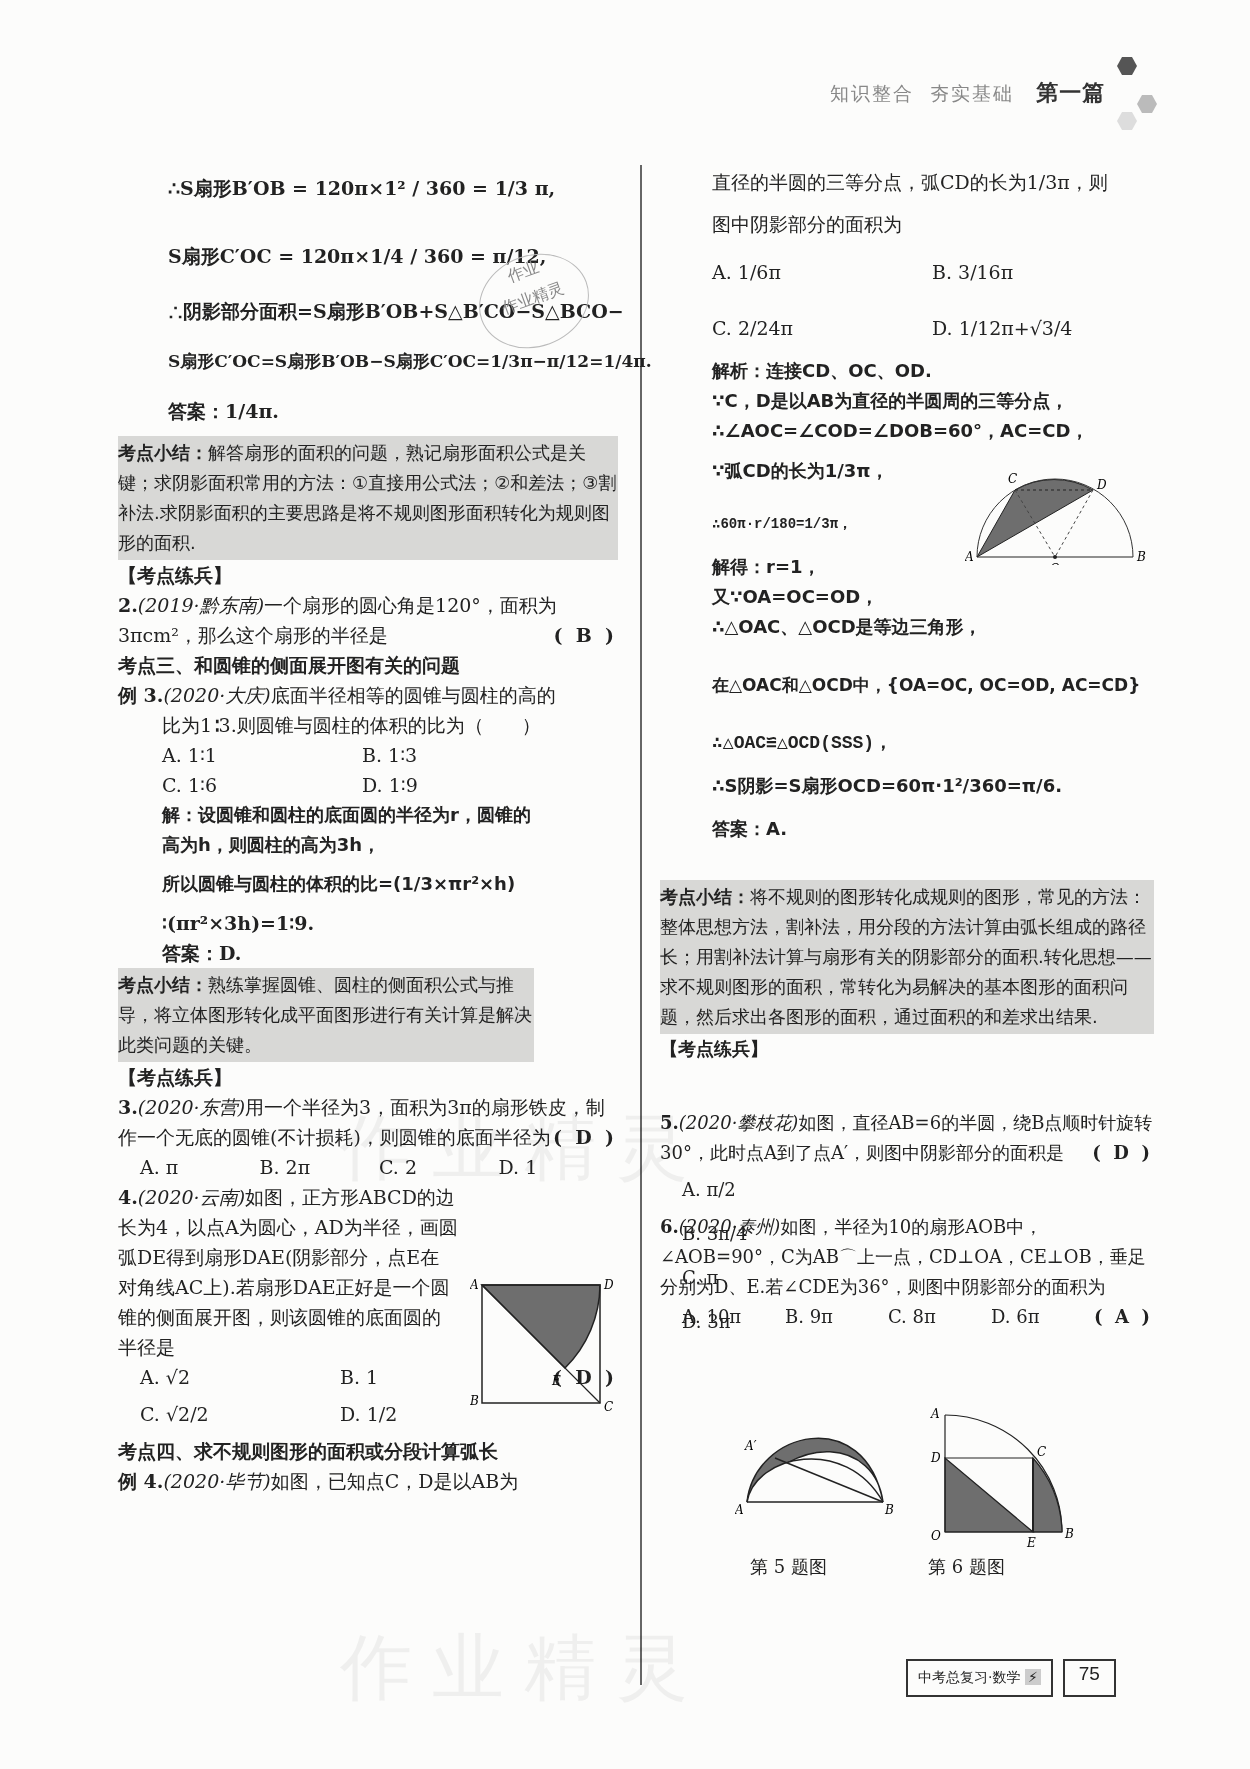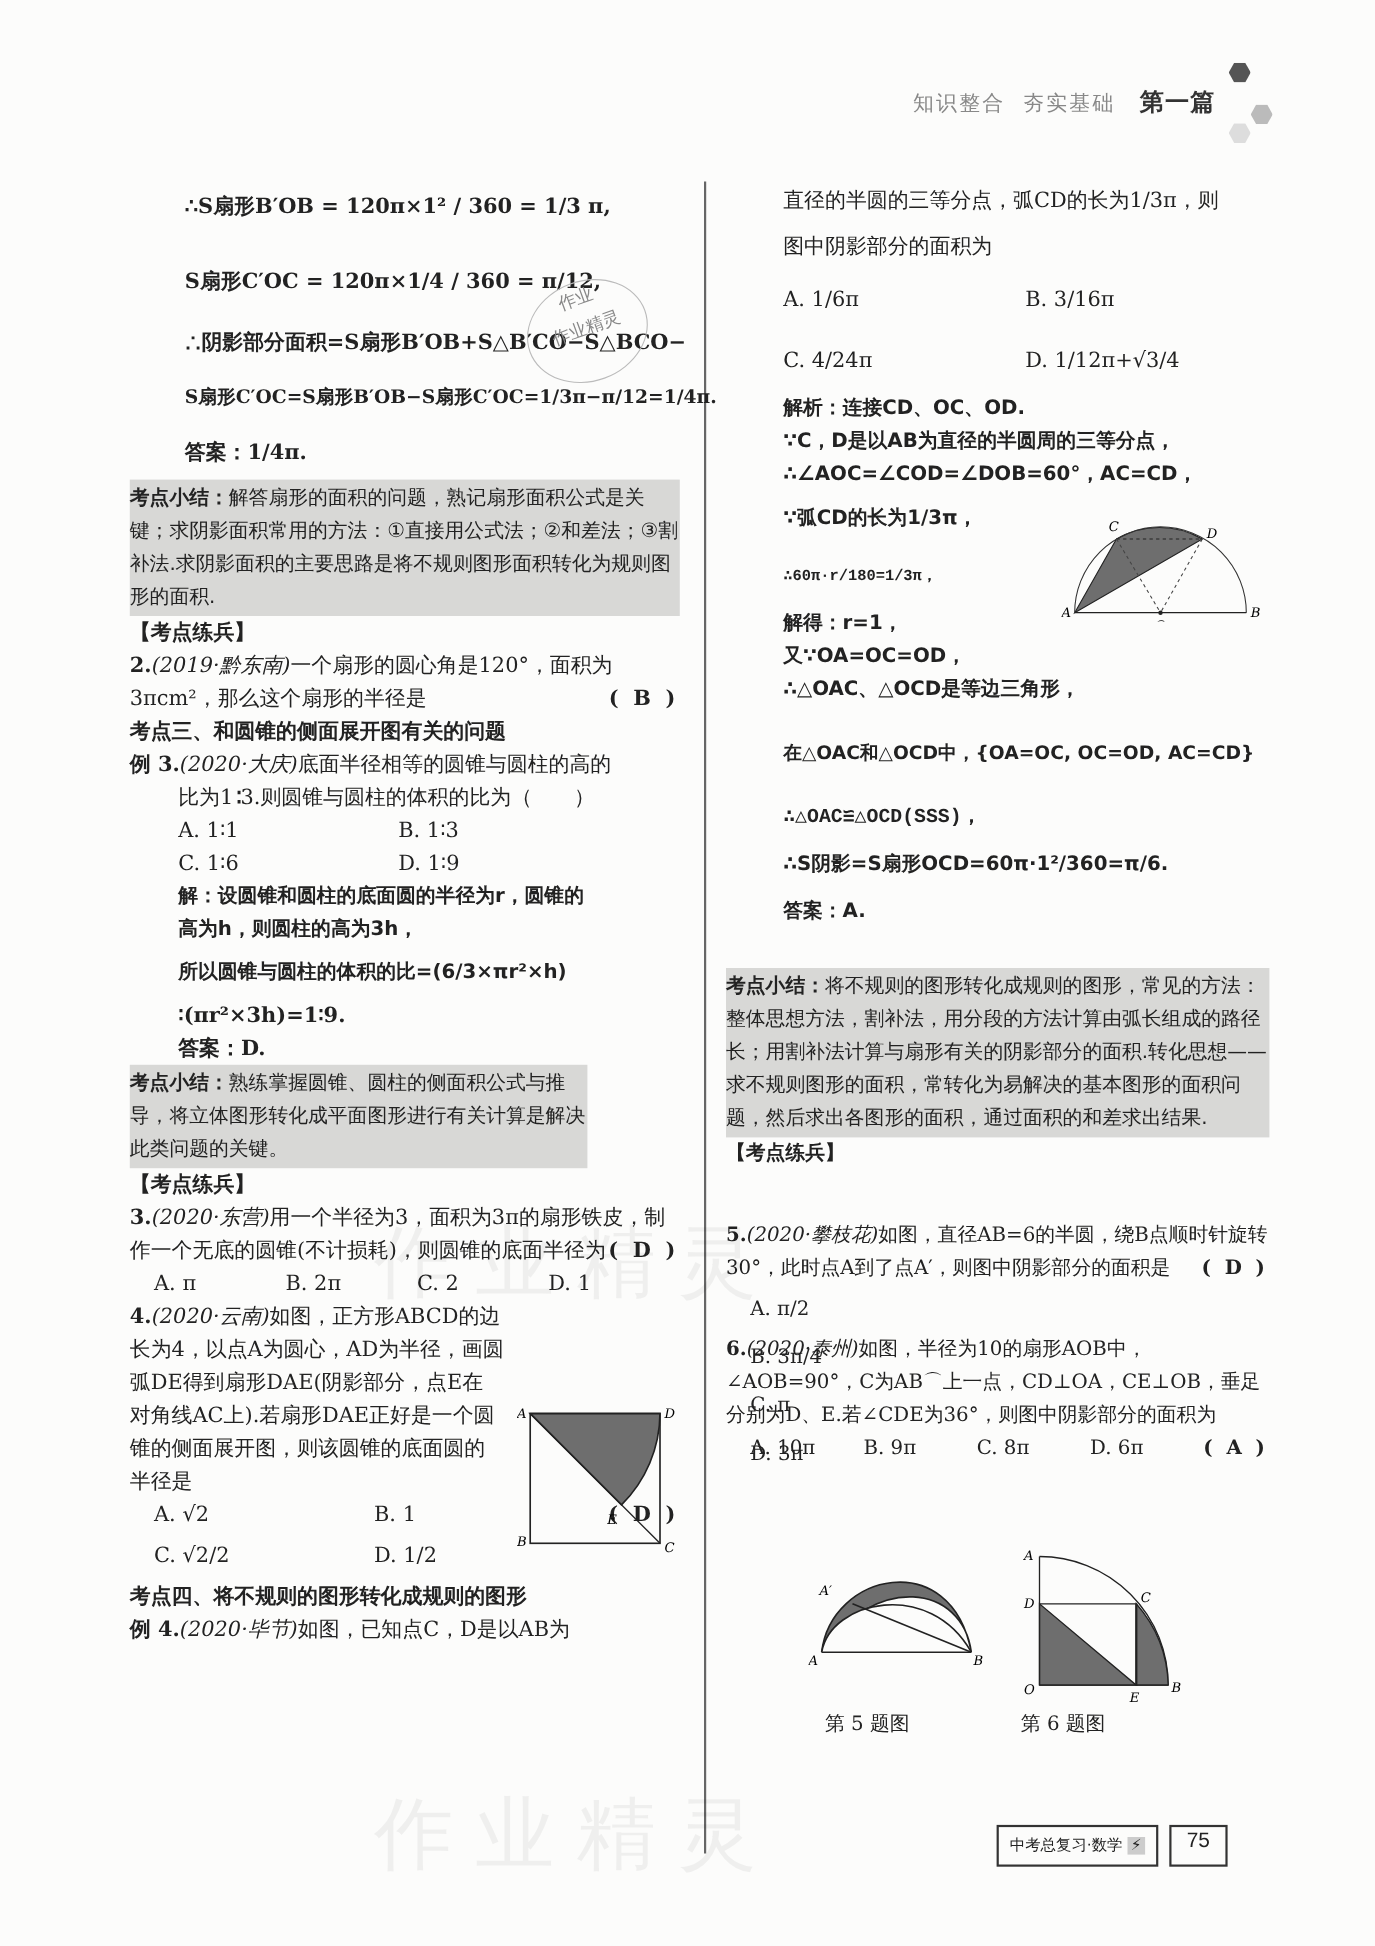--- a/index.html
+++ b/index.html
@@ -67,21 +67,21 @@
     <div class="opts" style="padding-left:44px;width:400px;">
       <span>A. 1∶1</span>
       <span>B. 1∶3</span>
     </div>
     <div class="opts" style="padding-left:44px;width:400px;">
       <span>C. 1∶6</span>
       <span>D. 1∶9</span>
     </div>
     <div class="line b" style="padding-left:44px;font-family:'DejaVu Sans',sans-serif;font-size:18px;">解：设圆锥和圆柱的底面圆的半径为r，圆锥的</div>
     <div class="line b" style="padding-left:44px;font-family:'DejaVu Sans',sans-serif;font-size:18px;">高为h，则圆柱的高为3h，</div>
-    <div class="line b" style="padding-left:44px;height:48px;line-height:48px;font-family:'DejaVu Sans',sans-serif;font-size:18px;">所以圆锥与圆柱的体积的比=(6/3×πr²×h)</div>
+    <div class="line b" style="padding-left:44px;height:48px;line-height:48px;font-family:'DejaVu Sans',sans-serif;font-size:18px;">所以圆锥与圆柱的体积的比=(1/3×πr²×h)</div>
     <div class="line b" style="padding-left:44px;">∶(πr²×3h)=1∶9.</div>
     <div class="line b" style="padding-left:44px;">答案：D.</div>
     <div class="shade" style="white-space:normal;width:416px;font-family:'DejaVu Sans',sans-serif;font-size:18px;">
       <span class="tag">考点小结：</span><span>熟练掌握圆锥、圆柱的侧面积公式与推导，将立体图形转化成平面图形进行有关计算是解决此类问题的关键。</span>
     </div>
     <div class="line b" style="font-family:'DejaVu Sans',sans-serif;">【考点练兵】</div>
     <div style="white-space:normal;">
       <span class="b">3.</span><span class="src">(2020·东营)</span><span>用一个半径为3，面积为3π的扇形铁皮，制作一个无底的圆锥(不计损耗)，则圆锥的底面半径为</span>
       <span class="ans">(&nbsp;&nbsp;<span>D</span>&nbsp;&nbsp;)</span>
     </div>
@@ -98,21 +98,21 @@
       <span class="ans">(&nbsp;&nbsp;<span>D</span>&nbsp;&nbsp;)</span>
     </div>
     <div class="opts ind" style="width:400px;">
       <span>A. √2</span>
       <span>B. 1</span>
     </div>
     <div class="opts ind" style="width:400px;height:44px;line-height:44px;">
       <span>C. √2/2</span>
       <span>D. 1/2</span>
     </div>
-    <div class="line b" style="font-family:'DejaVu Sans',sans-serif;">考点四、将不规则的图形转化成规则的图形</div>
+    <div class="line b" style="font-family:'DejaVu Sans',sans-serif;">考点四、求不规则图形的面积或分段计算弧长</div>
     <div class="line">
       <span class="b">例 4.</span><span class="src">(2020·毕节)</span><span>如图，已知点C，D是以AB为</span>
     </div>
   </div>
 
   <svg class="fig" style="left:470px;top:1275px;" width="150" height="140">
     <path d="M12,10 L130,10 A118,118 0 0 1 95,93 Z" fill="#6e6e6e" stroke="#222" stroke-width="1.5"></path>
     <rect x="12" y="10" width="118" height="118" fill="none" stroke="#222" stroke-width="1.5"></rect>
     <line x1="12" y1="10" x2="130" y2="128" stroke="#222" stroke-width="1.2"></line>
     <text x="0" y="14" font-size="12" font-style="italic" font-family="DejaVu Serif,serif">A</text>
@@ -123,21 +123,21 @@
   </svg>
 
   <div class="col right" style="left:712px;width:440px;">
     <div class="line" style="height:44px;line-height:44px;">直径的半圆的三等分点，弧CD的长为1/3π，则</div>
     <div class="line" style="height:40px;line-height:40px;">图中阴影部分的面积为</div>
     <div class="opts" style="height:56px;line-height:56px;">
       <span>A. 1/6π</span>
       <span>B. 3/16π</span>
     </div>
     <div class="opts" style="height:56px;line-height:56px;">
-      <span>C. 4/24π</span>
+      <span>C. 2/24π</span>
       <span>D. 1/12π+√3/4</span>
     </div>
     <div class="line b" style="font-family:'DejaVu Sans',sans-serif;font-size:18px;">解析：连接CD、OC、OD.</div>
     <div class="line b" style="font-family:'DejaVu Sans',sans-serif;font-size:18px;">∵C，D是以AB为直径的半圆周的三等分点，</div>
     <div class="line b" style="font-family:'DejaVu Sans',sans-serif;font-size:18px;">∴∠AOC=∠COD=∠DOB=60°，AC=CD，</div>
     <div class="line b" style="height:50px;line-height:50px;font-family:'DejaVu Sans',sans-serif;font-size:18px;">∵弧CD的长为1/3π，</div>
     <div class="line b" style="height:56px;line-height:56px;font-family:Liberation Mono, monospace;font-size:14px;">∴60π·r/180=1/3π，</div>
     <div class="line b" style="font-family:'DejaVu Sans',sans-serif;font-size:18px;">解得：r=1，</div>
     <div class="line b" style="font-family:'DejaVu Sans',sans-serif;font-size:18px;">又∵OA=OC=OD，</div>
     <div class="line b" style="font-family:'DejaVu Sans',sans-serif;font-size:18px;">∴△OAC、△OCD是等边三角形，</div>

